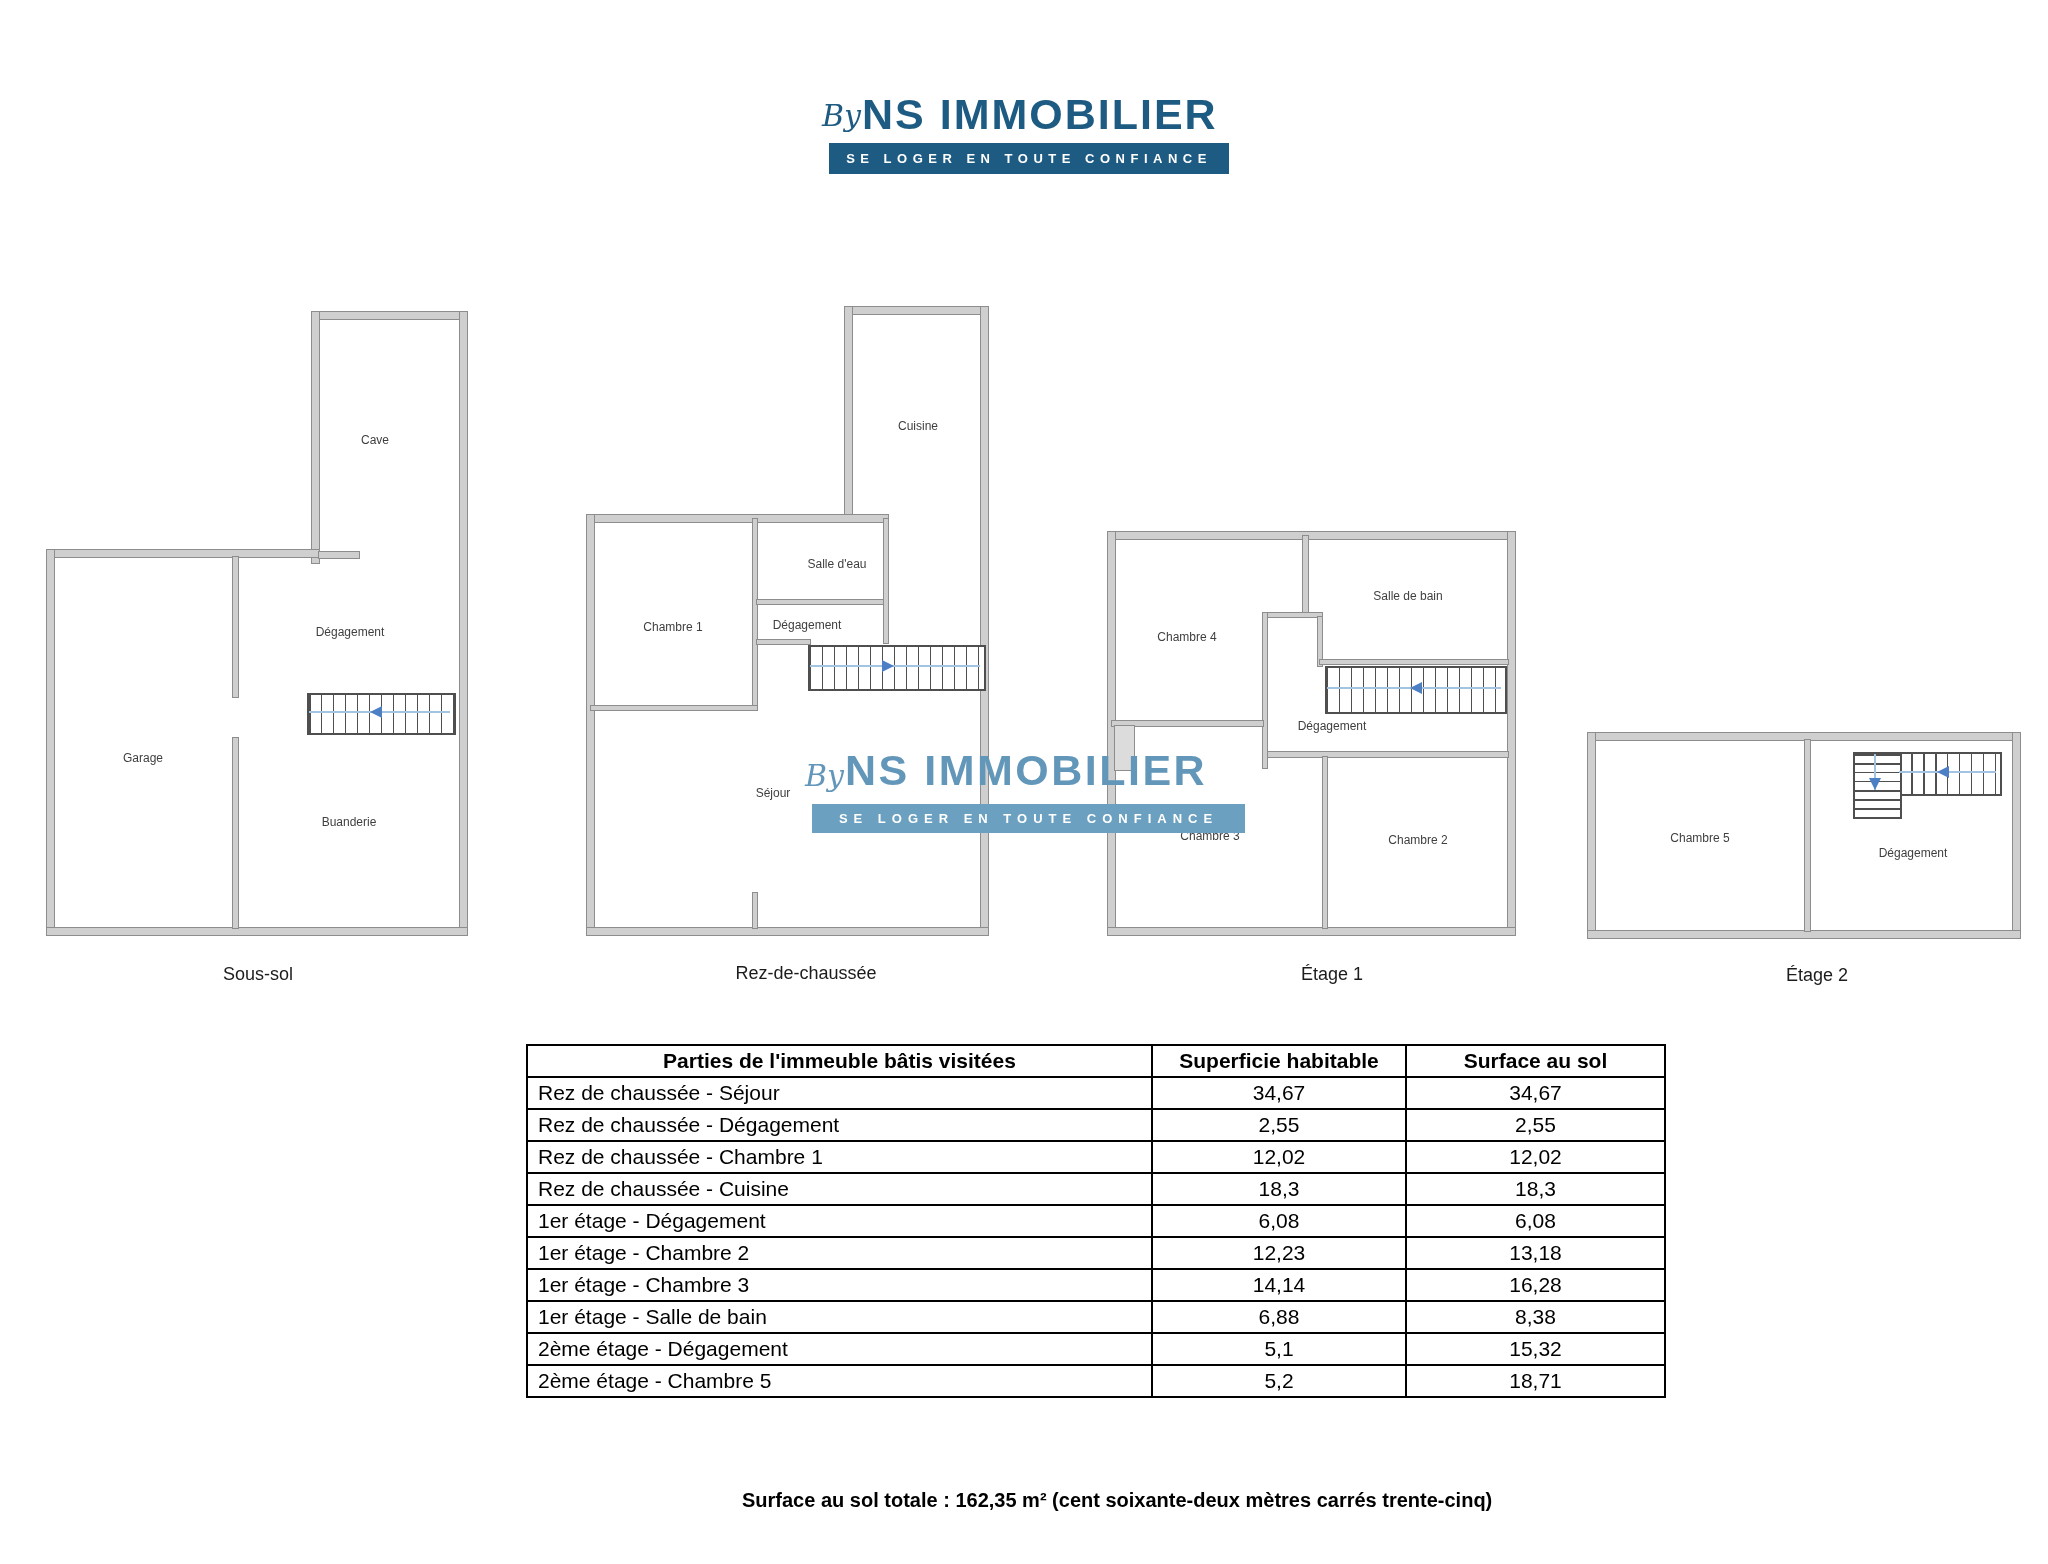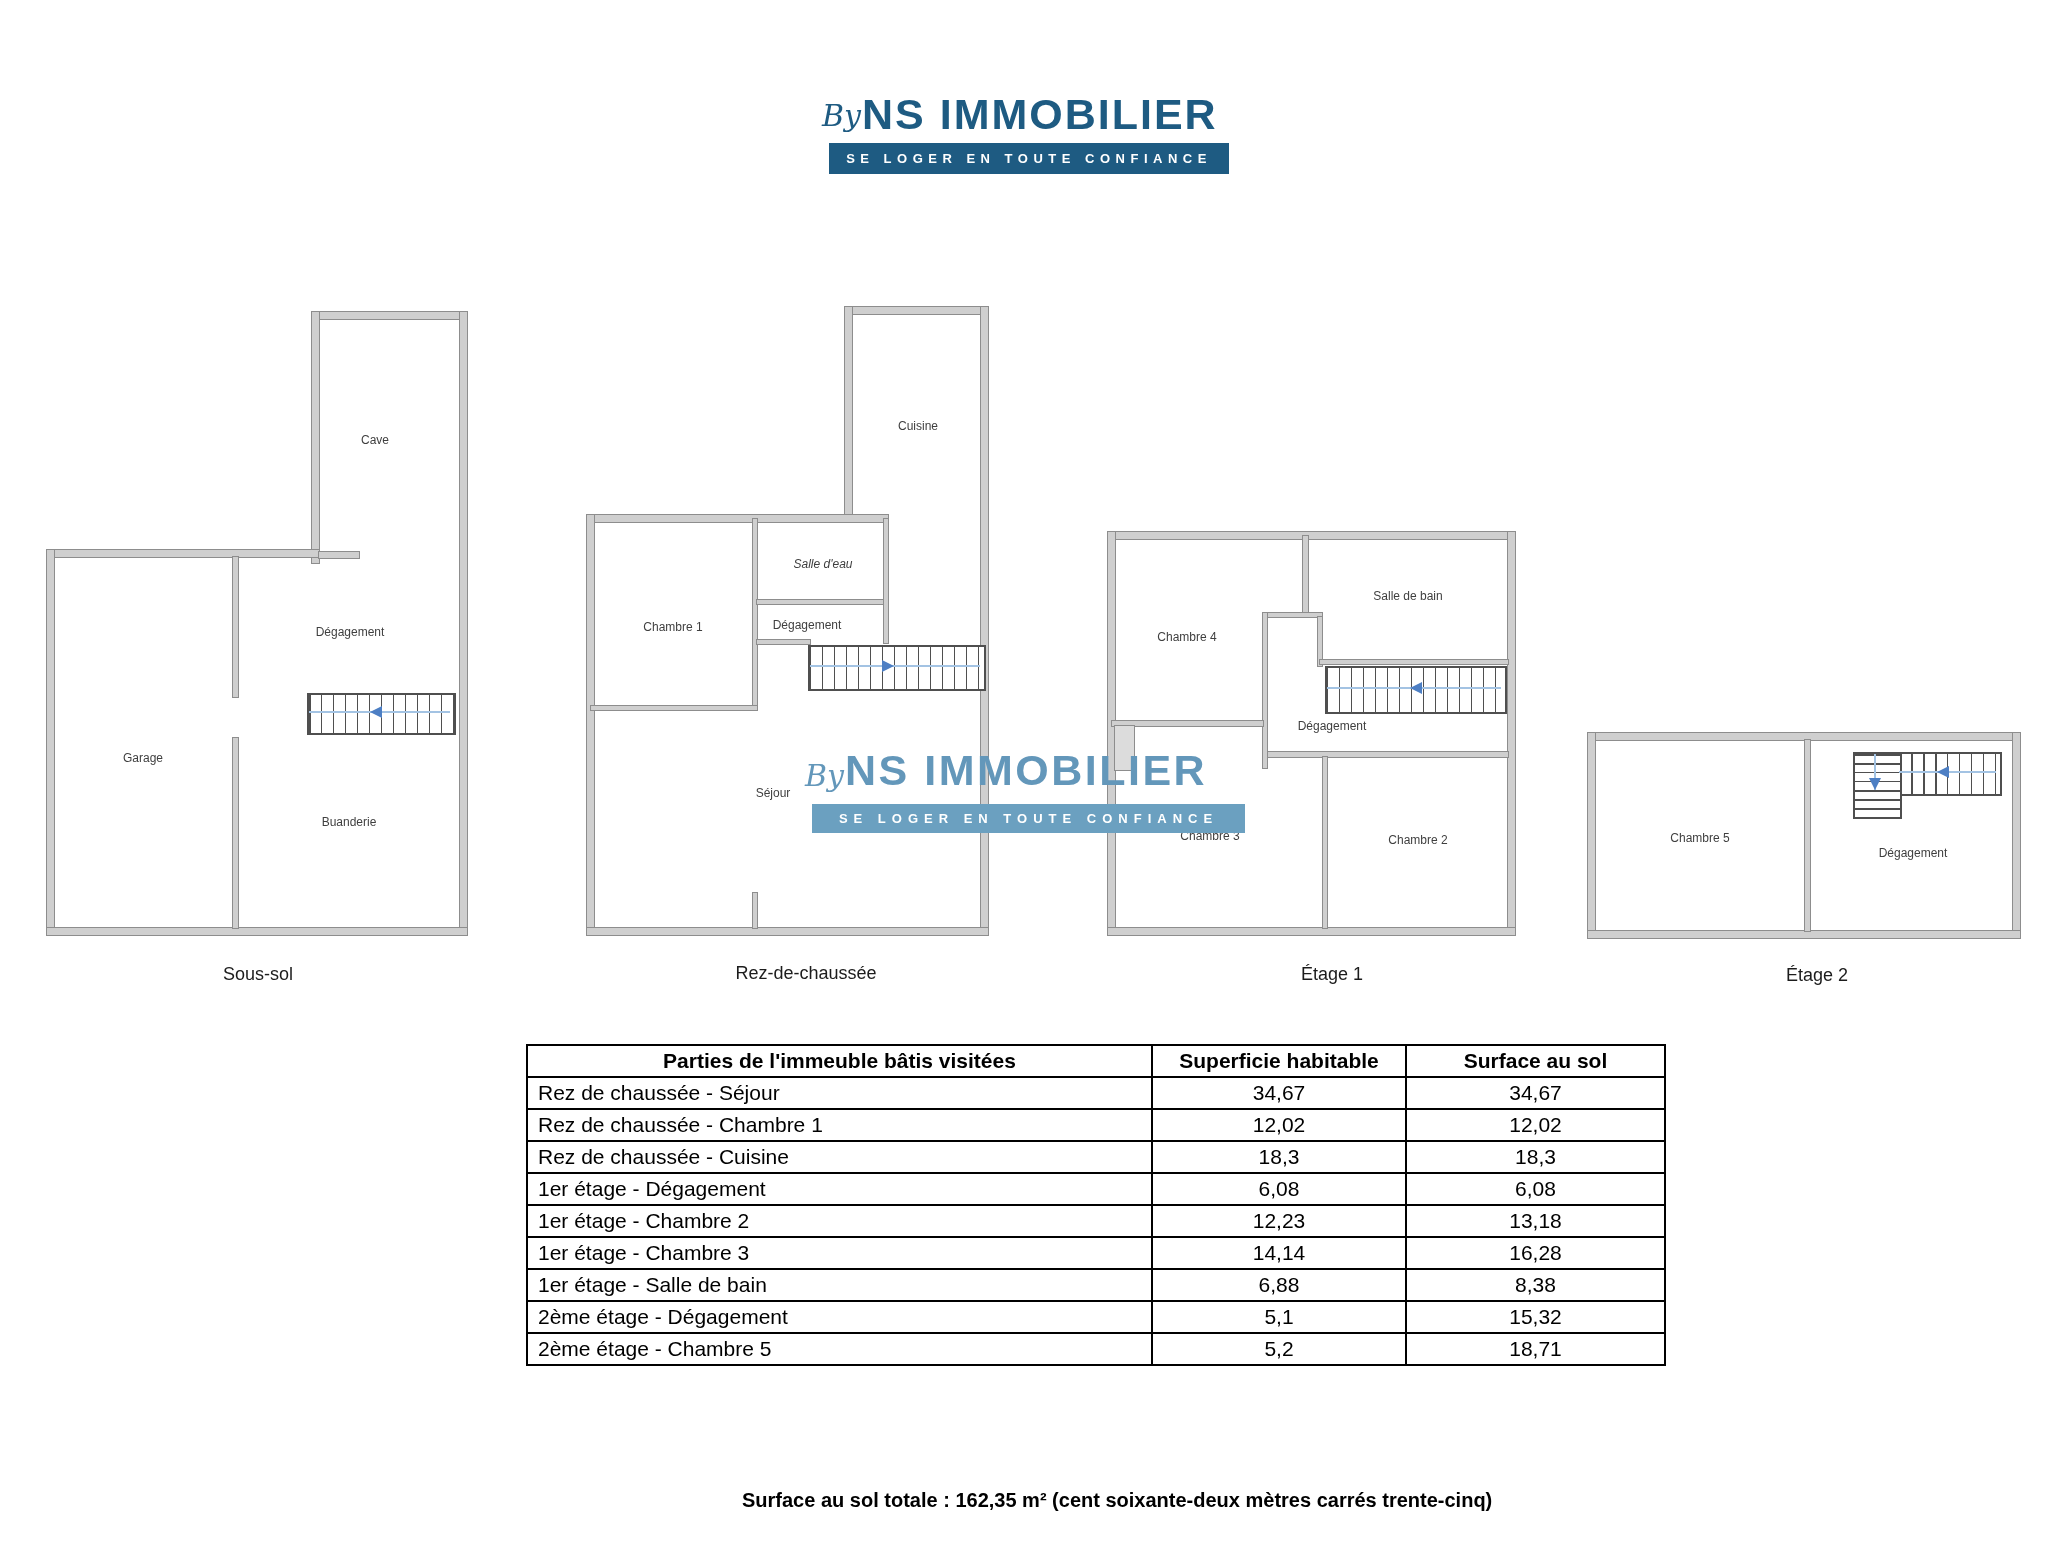--- a/index.html
+++ b/index.html
@@ -82,21 +82,21 @@
   <div class="w" style="left:9px;top:406px;width:166px;height:4px;"></div>
   <div class="w" style="left:175px;top:300px;width:131px;height:4px;"></div>
   <div class="w" style="left:302px;top:219px;width:4px;height:124px;"></div>
   <div class="w" style="left:171px;top:593px;width:4px;height:35px;"></div>
   <div class="w" style="left:175px;top:340px;width:53px;height:4px;"></div>
   <div class="stairs treads-v" style="left:226px;top:345px;width:174px;height:42px;"></div>
   <div class="sline" style="left:228px;top:365px;width:170px;height:2px;"></div>
   <div class="arr arr-right" style="left:300px;top:360px;"></div>
   <span class="rlabel" style="left:336px;top:126px;">Cuisine</span>
   <span class="rlabel" style="left:91px;top:313px;margin-top:14px;">Chambre 1</span>
-  <span class="rlabel" style="left:241px;top:264px;font-style:italic;">Salle d'eau</span>
+  <span class="rlabel" style="left:255px;top:264px;">Salle d'eau</span>
   <span class="rlabel" style="left:225px;top:325px;">Dégagement</span>
   <span class="rlabel" style="left:191px;top:493px;">Séjour</span>
 </div>
 <span class="floorname" style="left:806px;top:963px;">Rez-de-chaussée</span>
 
 <div class="plan" style="left:1104px;top:528px;width:420px;height:412px;">
   <div class="w" style="left:4px;top:4px;width:407px;height:7px;"></div>
   <div class="w" style="left:4px;top:4px;width:7px;height:403px;"></div>
   <div class="w" style="left:404px;top:4px;width:7px;height:403px;"></div>
   <div class="w" style="left:4px;top:400px;width:407px;height:7px;"></div>
@@ -154,20 +154,25 @@
     <th>Parties de l'immeuble bâtis visitées</th>
     <th>Superficie habitable</th>
     <th>Surface au sol</th>
   </tr>
   <tr>
         <td class="lbl">Rez de chaussée - Séjour</td>
         <td class="val">34,67</td>
         <td class="val">34,67</td>
       </tr>
   <tr>
+        <td class="lbl">Rez de chaussée - Dégagement</td>
+        <td class="val">2,55</td>
+        <td class="val">2,55</td>
+      </tr>
+  <tr>
         <td class="lbl">Rez de chaussée - Chambre 1</td>
         <td class="val">12,02</td>
         <td class="val">12,02</td>
       </tr>
   <tr>
         <td class="lbl">Rez de chaussée - Cuisine</td>
         <td class="val">18,3</td>
         <td class="val">18,3</td>
       </tr>
   <tr>

